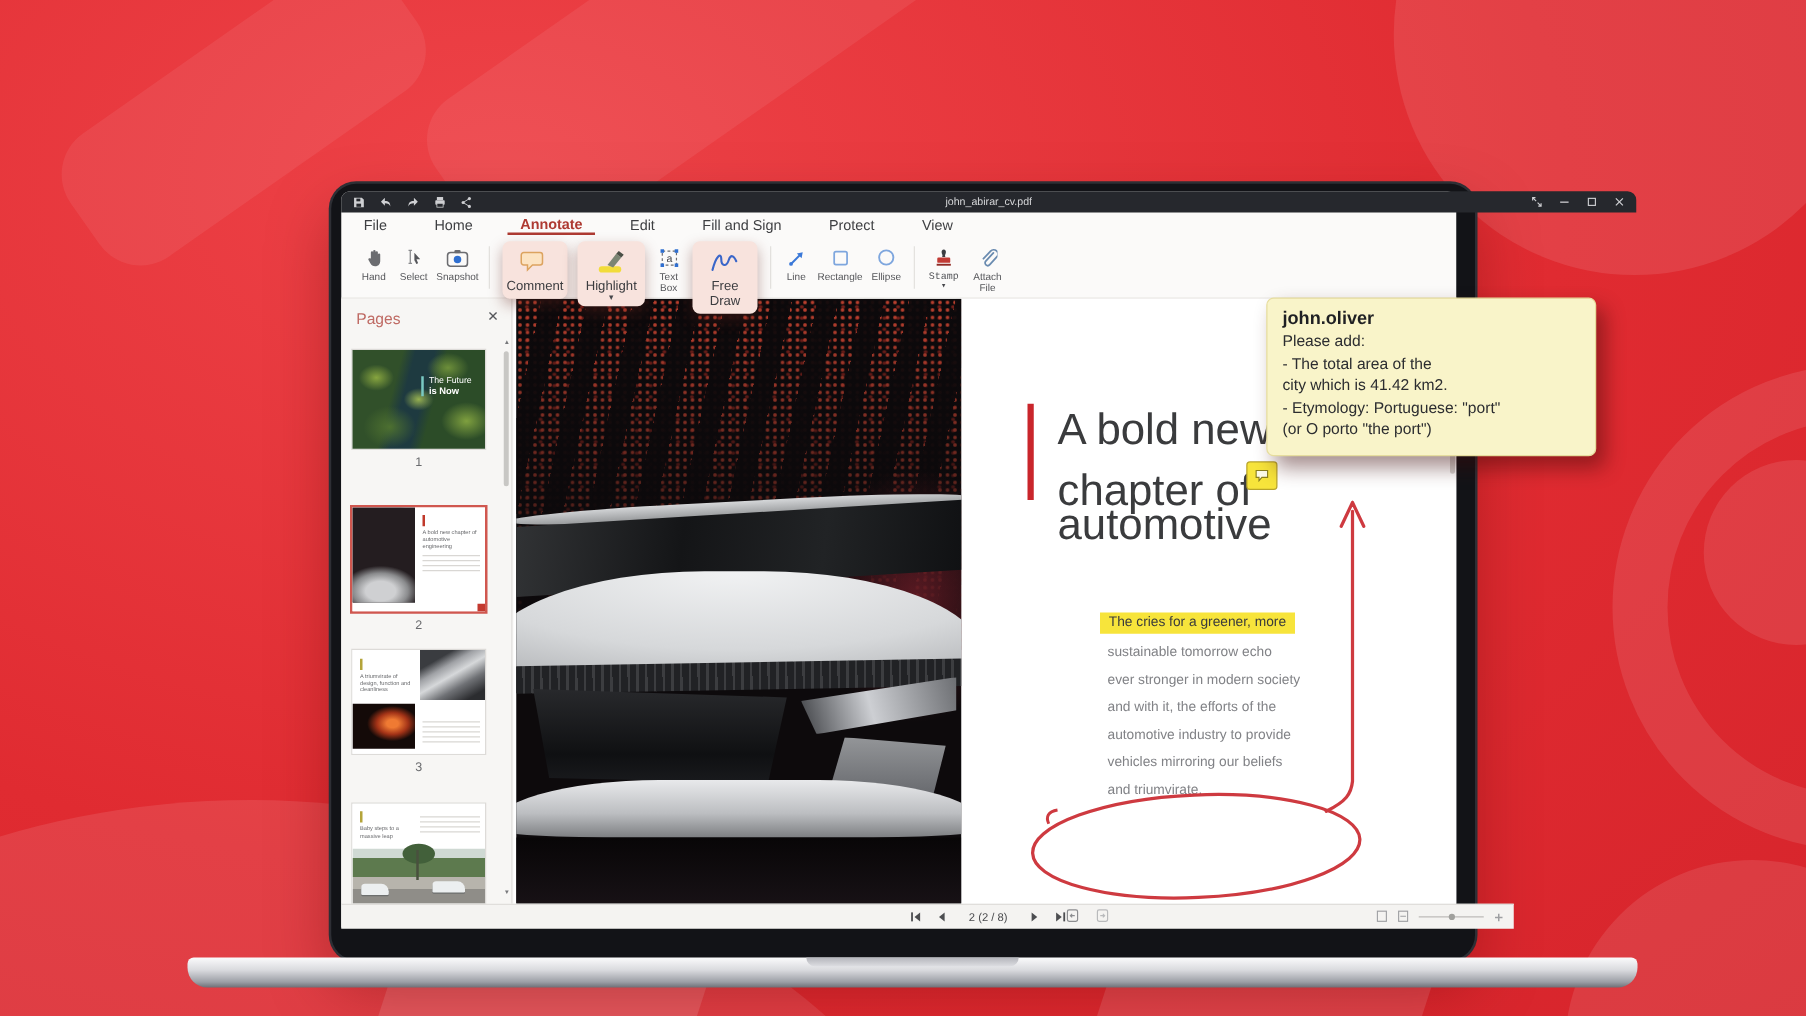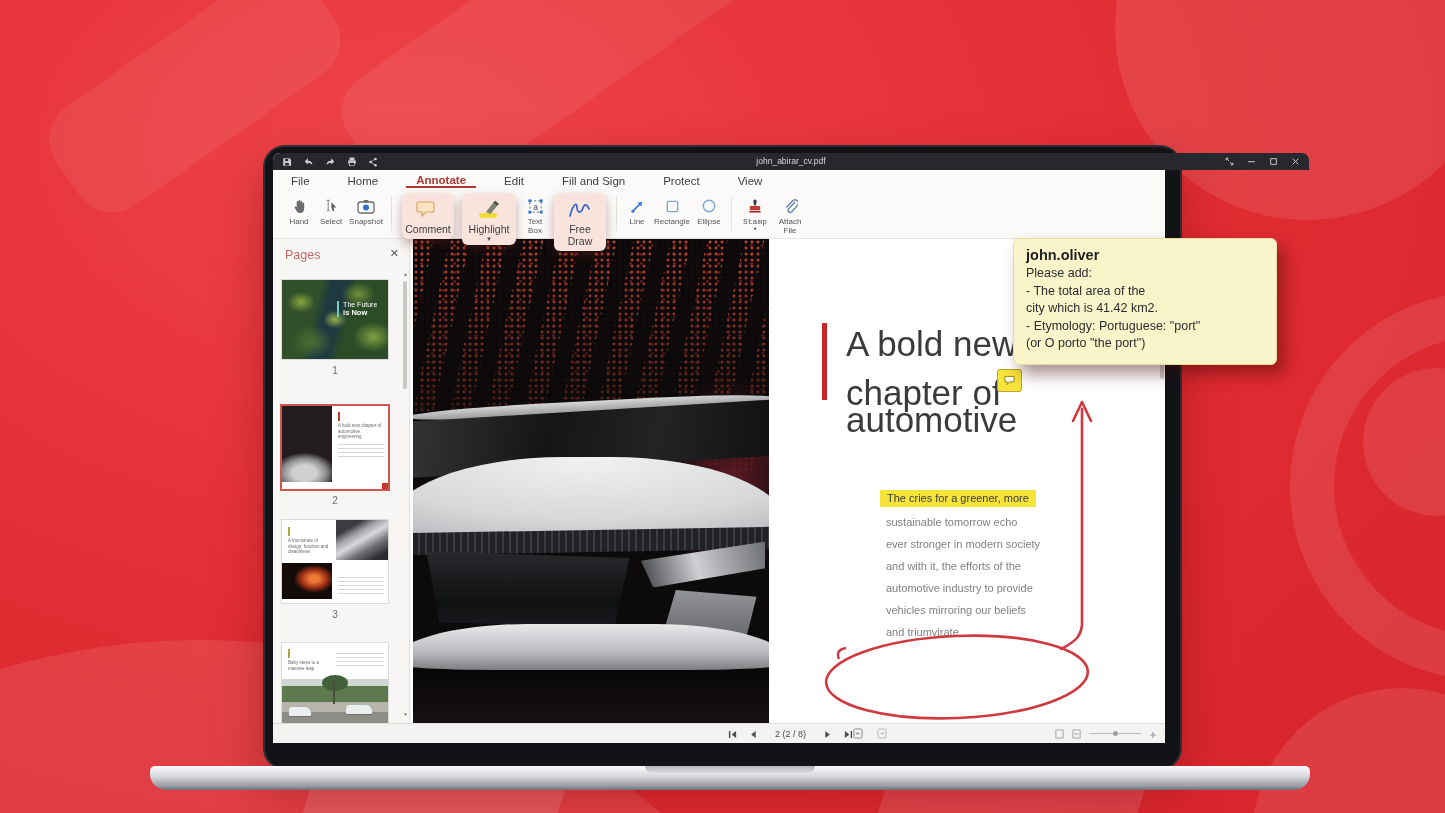--- a/index.html
+++ b/index.html
@@ -138,21 +138,21 @@
   .h-line{position:absolute;left:435px;font-size:35px;color:#3a3b3d;white-space:nowrap;}
   .h-green{background:#3cb43c;color:#27352a;padding:2px 8px 3px;left:428px;}
   .doc-comment-icon{position:absolute;left:586px;top:130px;width:23px;height:21px;background:#f7e43b;
     border:1px solid #b8a42a;border-radius:3px;display:flex;align-items:center;justify-content:center;}
   .p-line{position:absolute;left:435px;font-size:11px;color:#818286;white-space:nowrap;margin-left:40px;}
   .p-yellow{background:#f7e43b;color:#3a3b3c;padding:2px 7px 3px;left:429px;}
   .anno{position:absolute;left:0;top:0;width:754px;height:484px;pointer-events:none;}
   .v-scroll{position:absolute;right:1px;top:2px;width:5px;height:478px;}
   .v-thumbbar{position:absolute;right:0;top:0;width:4px;height:138px;background:#d4d2cf;border-radius:2px;}
 
-  .statusbar{position:absolute;left:0;top:570px;width:892px;height:19px;background:#f4f3f1;border-top:1px solid #e0dedb;}
+  .statusbar{position:absolute;left:0;top:570px;width:892px;height:19px;background:#f4f3f1;border-top:1px solid #e0dedb;padding-left:46px;}
   .nav-group{position:absolute;left:455px;top:0;height:19px;display:flex;align-items:center;gap:12px;}
   .page-ind{font-size:9px;color:#4a4b4e;margin:0 6px;}
   .view-icons{position:absolute;left:580px;top:0;height:19px;display:flex;align-items:center;gap:14px;}
   .zoom-group{position:absolute;right:8px;top:0;height:19px;display:flex;align-items:center;gap:8px;}
   .zoom-line{width:52px;height:1px;background:#bdbcb9;position:relative;}
   .zoom-knob{position:absolute;left:24px;top:-2.5px;width:5px;height:5px;border-radius:50%;background:#a0a09d;}
 
   
   .note{position:absolute;left:1013px;top:238px;width:238px;background:#f9f4c9;border:1px solid #e6dd9d;
     border-radius:6px;box-shadow:7px 9px 16px rgba(60,8,8,.45);padding:8px 12px 11px;z-index:30;}

